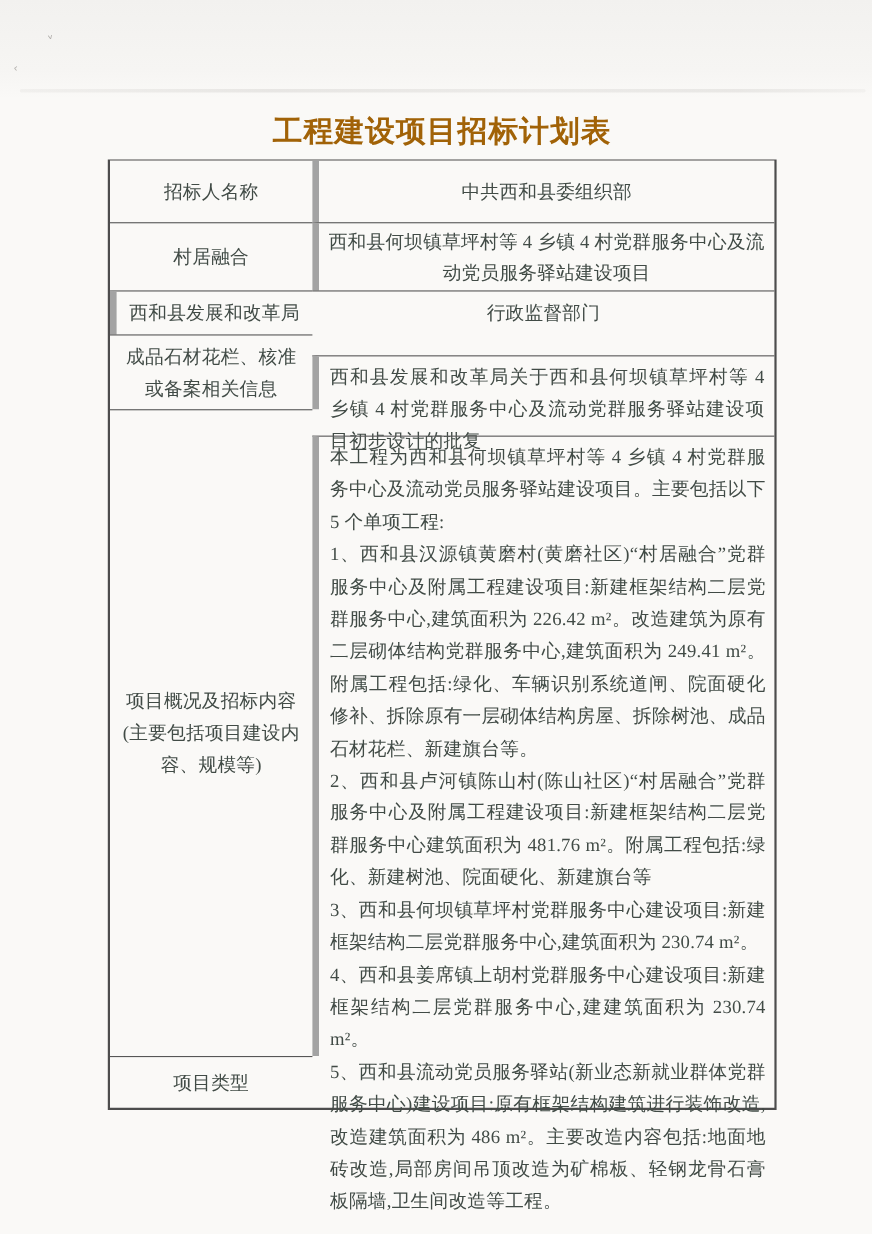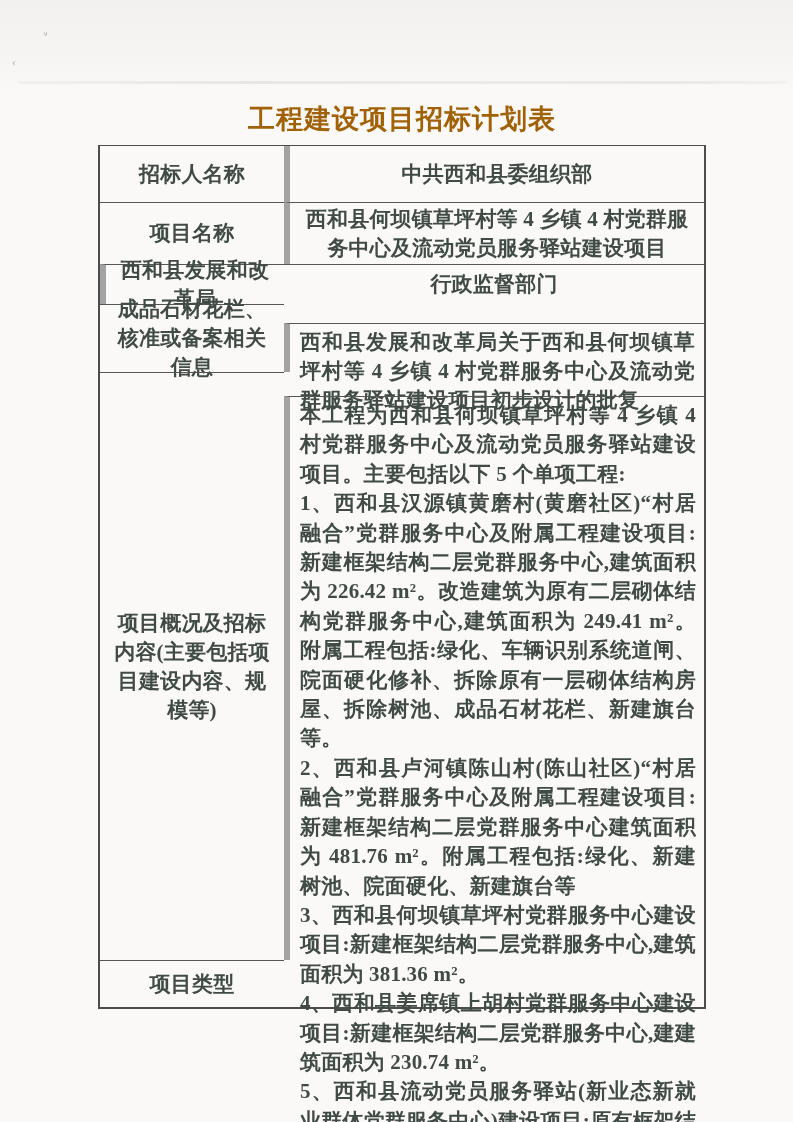--- a/index.html
+++ b/index.html
@@ -39,25 +39,24 @@
     box-sizing:border-box;
     border:2px solid #4d4d4d;
     border-top-width:1px;
     display:grid;
     grid-template-columns:184px 1fr;
     grid-template-rows:56px 62px 40px 68px 588px 48px;
   }
   .cell{
     box-sizing:border-box;
     border-top:1px solid #565656;
-    font-size:21px;line-height:29px;letter-spacing:.2px;
+    font-size:17px;line-height:29px;letter-spacing:.2px;
     display:flex;align-items:center;justify-content:center;
     text-align:center;
     padding:2px 8px;
-    font-weight:bold;
   }
   .row1{border-top:none;}
   .val{border-left:6px solid #a3a3a3;}
   .cell.justify{
     display:block;text-align:justify;
     padding:4px 9px 0 10px;
     margin-top:19px;
   }
   .cell.overview{
     display:block;text-align:justify;
@@ -78,35 +77,35 @@
   <span class="scan-mark mark-a">ᵛ</span>
   <span class="scan-mark mark-b">‹</span>
 
   <div class="title">工程建设项目招标计划表</div>
 
   <div class="doc-table">
 
     <div class="cell label row1">招标人名称</div>
     <div class="cell val row1">中共西和县委组织部</div>
 
-    <div class="cell label">项目名称</div>
+    <div class="cell label">村居融合</div>
     <div class="cell val">西和县何坝镇草坪村等 4 乡镇 4 村党群服务中心及流动党员服务驿站建设项目</div>
 
     <div class="cell val">西和县发展和改革局</div>
     <div class="cell label">行政监督部门</div>
 
     <div class="cell label">成品石材花栏、核准或备案相关信息</div>
     <div class="cell val justify">西和县发展和改革局关于西和县何坝镇草坪村等 4 乡镇 4 村党群服务中心及流动党群服务驿站建设项目初步设计的批复</div>
 
     <div class="cell label">项目概况及招标内容(主要包括项目建设内容、规模等)</div>
     <div class="cell val overview">
       <p>本工程为西和县何坝镇草坪村等 4 乡镇 4 村党群服务中心及流动党员服务驿站建设项目。主要包括以下 5 个单项工程:</p>
       <p>1、西和县汉源镇黄磨村(黄磨社区)“村居融合”党群服务中心及附属工程建设项目:新建框架结构二层党群服务中心,建筑面积为 226.42 m²。改造建筑为原有二层砌体结构党群服务中心,建筑面积为 249.41 m²。附属工程包括:绿化、车辆识别系统道闸、院面硬化修补、拆除原有一层砌体结构房屋、拆除树池、成品石材花栏、新建旗台等。</p>
       <p>2、西和县卢河镇陈山村(陈山社区)“村居融合”党群服务中心及附属工程建设项目:新建框架结构二层党群服务中心建筑面积为 481.76 m²。附属工程包括:绿化、新建树池、院面硬化、新建旗台等</p>
-      <p>3、西和县何坝镇草坪村党群服务中心建设项目:新建框架结构二层党群服务中心,建筑面积为 381.36 m²。</p>
+      <p>3、西和县何坝镇草坪村党群服务中心建设项目:新建框架结构二层党群服务中心,建筑面积为 230.74 m²。</p>
       <p>4、西和县姜席镇上胡村党群服务中心建设项目:新建框架结构二层党群服务中心,建建筑面积为 230.74 m²。</p>
       <p>5、西和县流动党员服务驿站(新业态新就业群体党群服务中心)建设项目:原有框架结构建筑进行装饰改造,改造建筑面积为 486 m²。主要改造内容包括:地面地砖改造,局部房间吊顶改造为矿棉板、轻钢龙骨石膏板隔墙,卫生间改造等工程。</p>
     </div>
 
     <div class="cell label">项目类型</div>
 
   </div>
 </div>
 
 </body></html>

